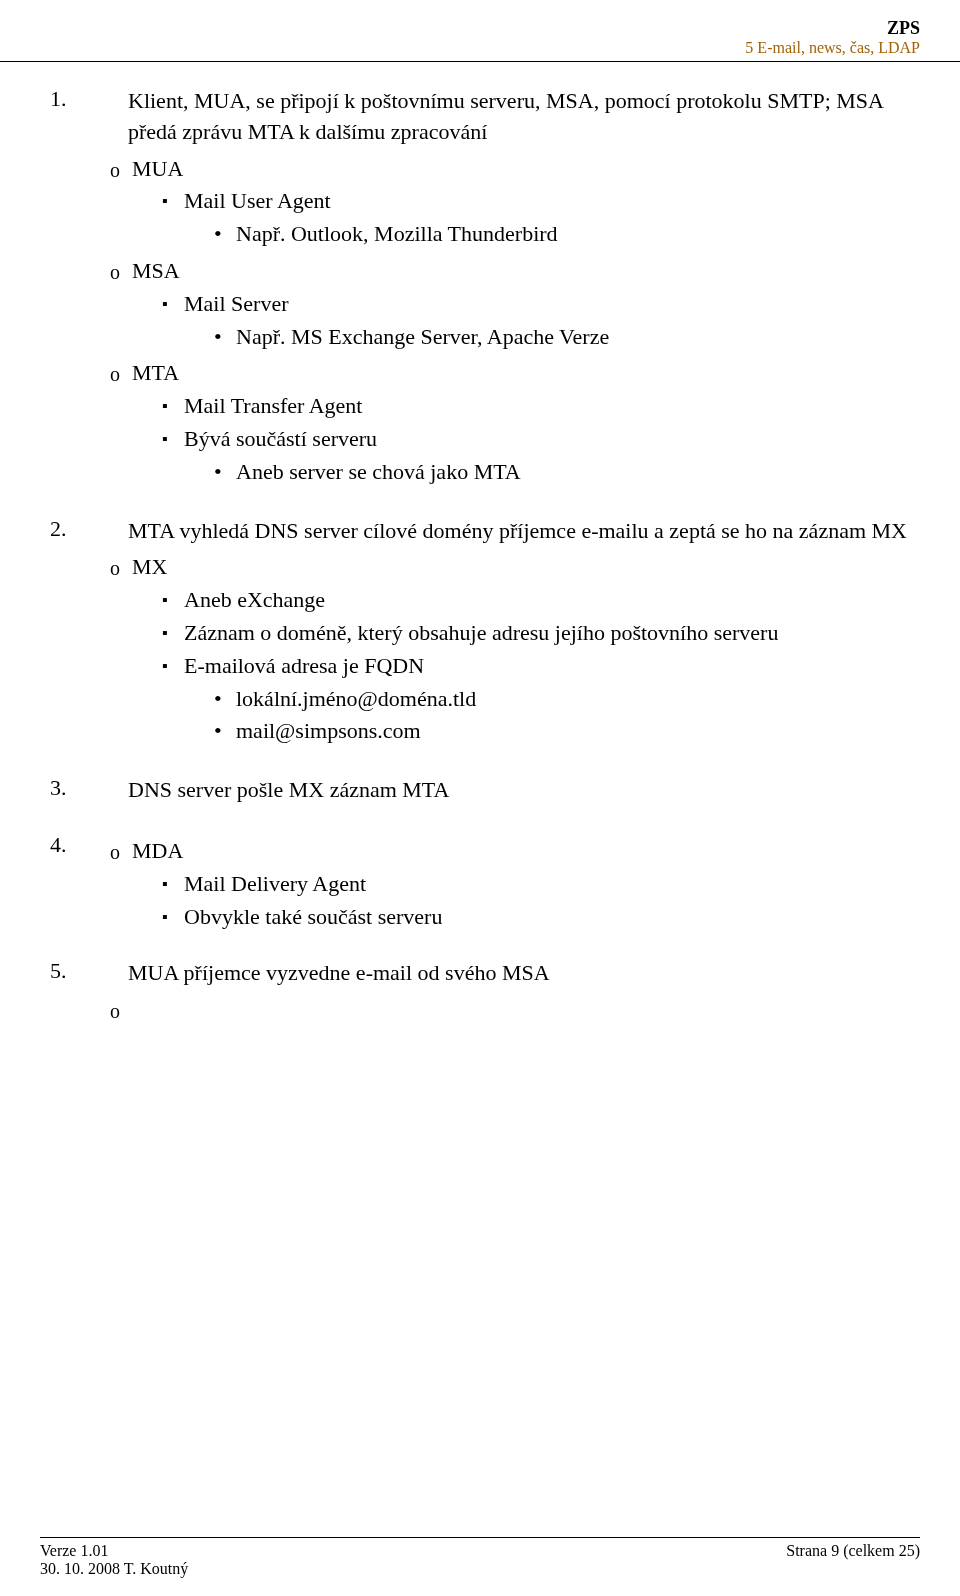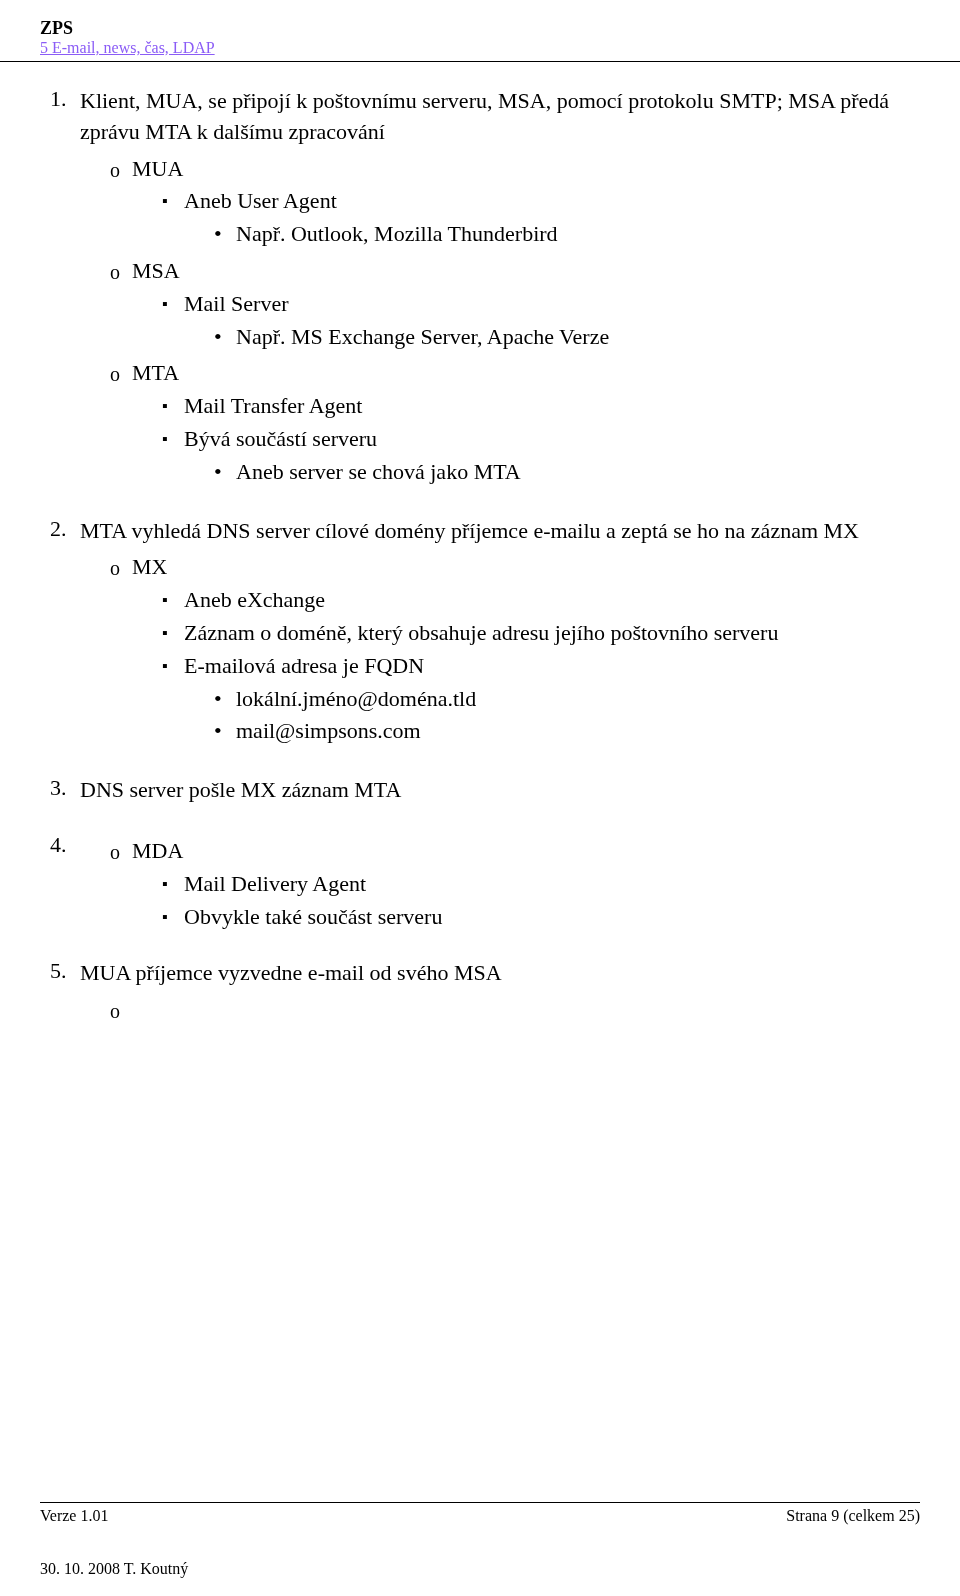--- a/index.html
+++ b/index.html
@@ -16,31 +16,31 @@
       font-size: 22px;
       color: #000000;
       position: relative;
     }
 
     .header {
       padding: 18px 40px 4px 40px;
       border-bottom: 1px solid #000;
       display: flex;
       flex-direction: column;
+      align-items: flex-end;
     }
 
     .header-top {
       font-size: 18px;
       font-weight: bold;
     }
 
     .header-subtitle {
       font-size: 16px;
-      color: #8b5cf6;
-      text-decoration: underline;
+      color: #a16207;
     }
 
     .main-content {
       padding: 24px 50px 80px 50px;
     }
 
     .section {
       margin-bottom: 20px;
     }
 
@@ -55,20 +55,21 @@
     }
 
     .numbered-item .content {
       flex: 1;
     }
 
     p {
       font-size: 22px;
       line-height: 1.4;
       margin-bottom: 6px;
+      margin-left: 48px;
     }
 
     .list-level1 {
       list-style: none;
       padding-left: 30px;
       margin: 4px 0;
     }
 
     .list-level1 > li {
       display: flex;
@@ -139,21 +140,20 @@
       justify-content: space-between;
       font-size: 16px;
       color: #000;
       border-top: 1px solid #000;
       padding-top: 4px;
     }
 
     .footer-left {
       display: flex;
       flex-direction: column;
-      gap: 35px;
     }
   </style>
 </head>
 <body>
 
 <div class="header">
   <span class="header-top">ZPS</span>
   <span class="header-subtitle">5 E-mail, news, čas, LDAP</span>
 </div>
 
@@ -167,21 +167,21 @@
         <ul class="list-level1">
 
           <li>
             <span class="bullet-circle">o</span>
             <div>
               <span>MUA</span>
               <ul class="list-level2">
                 <li>
                   <span class="bullet-square">▪</span>
                   <div>
-                    <span>Aneb User Agent</span>
+                    <span>Mail User Agent</span>
                     <ul class="list-level3">
                       <li>
                         <span class="bullet-dot">•</span>
                         <span>Např. Outlook, Mozilla Thunderbird</span>
                       </li>
                     </ul>
                   </div>
                 </li>
               </ul>
             </div>

